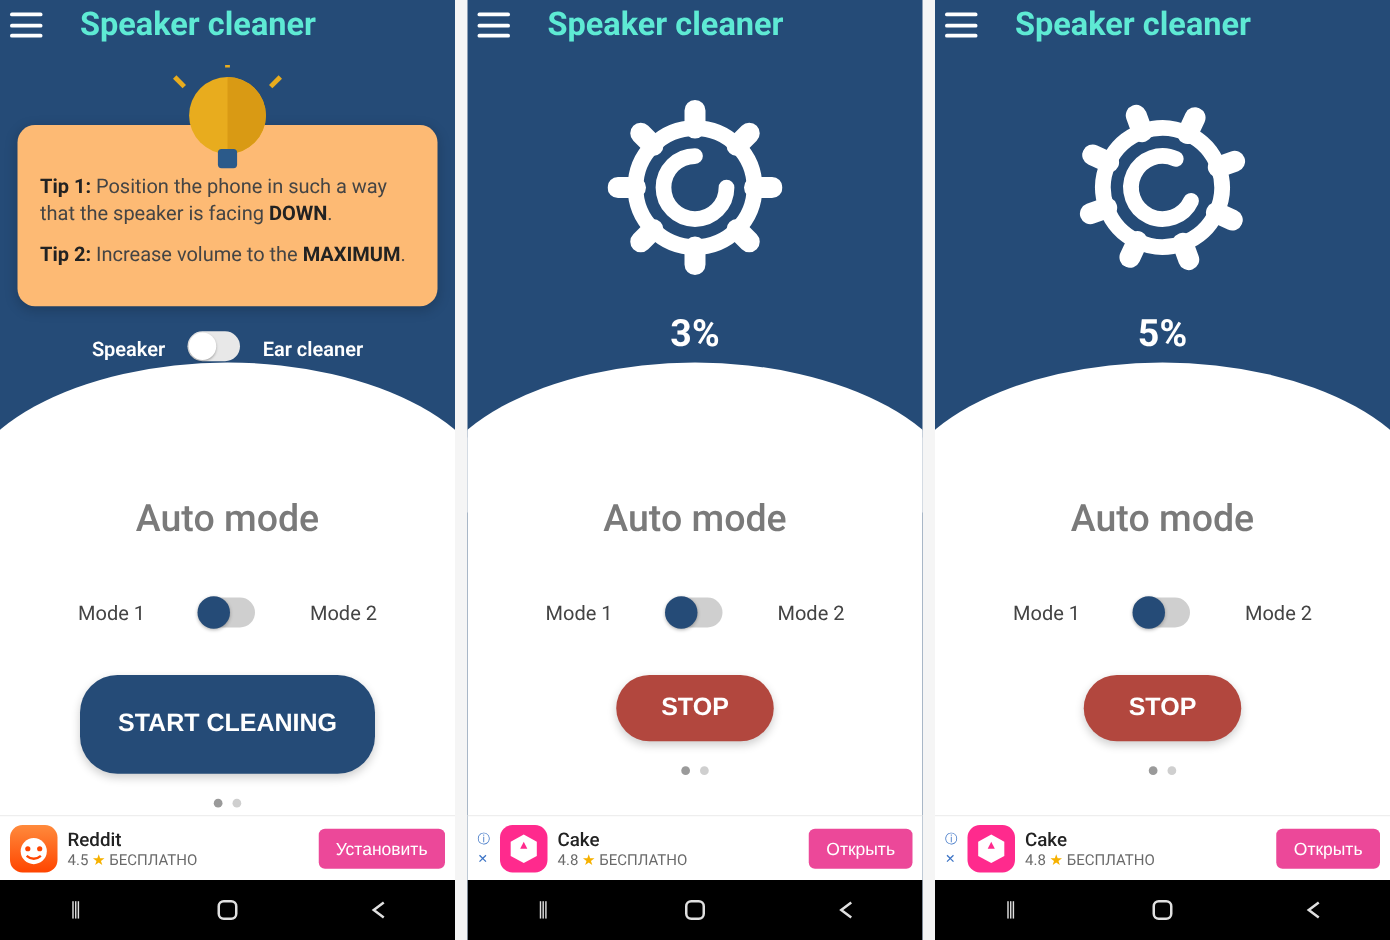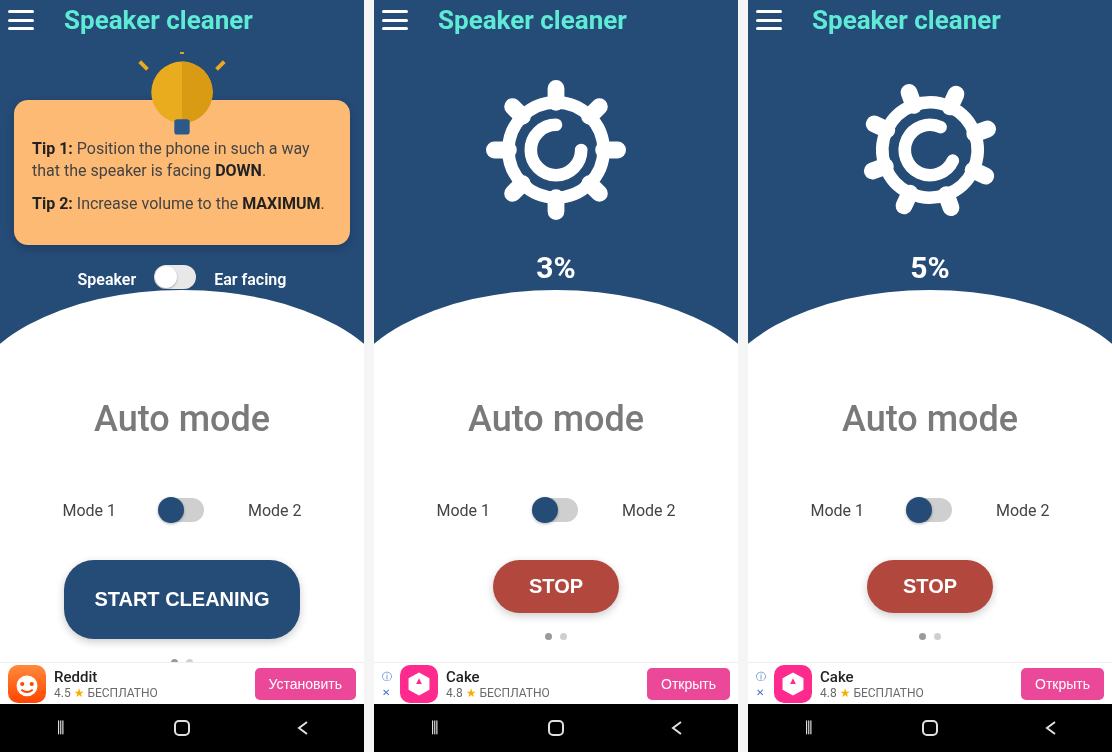--- a/index.html
+++ b/index.html
@@ -94,21 +94,21 @@
     align-items:center;
     padding-top:48px;
   }
   .curve {
     position:absolute;
     top:-60px; left:-10%; width:120%; height:120px;
     background:#fff;
     border-radius:50% 50% 0 0 / 100% 100% 0 0;
   }
   .mode-title {
-    color:#7a7a7a; font-size:36px; font-weight:500; margin-bottom:58px;
+    color:#7a7a7a; font-size:30px; font-weight:500; margin-bottom:45px;
     position:relative;
   }
   .mode-row {
     display:flex; align-items:center; gap:44px; font-size:16px; color:#444;
     margin-bottom:38px; position:relative;
   }
   .mode-toggle {
     width:44px; height:24px; border-radius:14px; background:#cfcfcf;
     position:relative; cursor:pointer;
   }
@@ -127,21 +127,21 @@
   .btn-stop  { background:#b2473e; padding:15px 36px; }
   .dots {
     margin-top:20px; display:flex; gap:8px;
   }
   .dots span { width:7px; height:7px; border-radius:50%; background:#cfcfcf; }
   .dots span.active { background:#9a9a9a; }
   .ad-bar {
     position:absolute;
     left:0; right:0;
     bottom:48px;
-    height:42px;
+    height:52px;
     background:#fff;
     display:flex; align-items:center;
     padding:0 8px;
     border-top:1px solid #eee;
     gap:8px;
   }
   .ad-info-stack { display:flex; flex-direction:column; gap:3px; font-size:10px; color:#3b73c5; }
   .ad-icon {
     width:38px; height:38px; border-radius:10px; flex-shrink:0;
     display:flex; align-items:center; justify-content:center;
@@ -196,21 +196,21 @@
       </p>
       <p>
         <b>Tip 2:</b>
         <span>Increase volume to the</span>
         <b>MAXIMUM</b>.
       </p>
     </div>
     <div class="speaker-toggle-row">
       <span>Speaker</span>
       <div class="mini-toggle"></div>
-      <span>Ear facing</span>
+      <span>Ear cleaner</span>
     </div>
   </div>
 
   <div class="lower">
     <div class="curve"></div>
     <div class="mode-title">Auto mode</div>
     <div class="mode-row">
       <span>Mode 1</span>
       <div class="mode-toggle"></div>
       <span>Mode 2</span>

